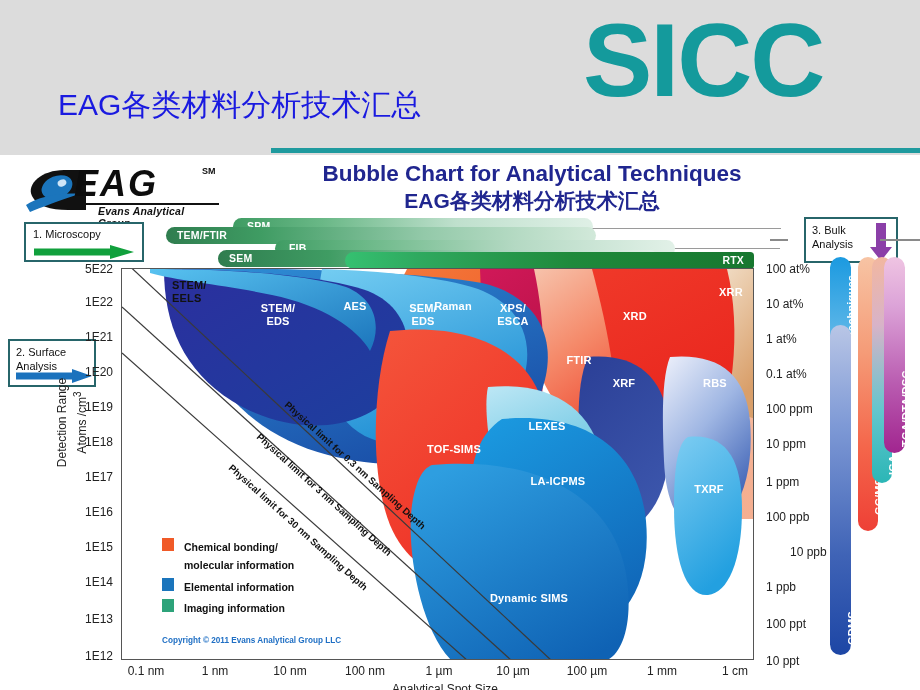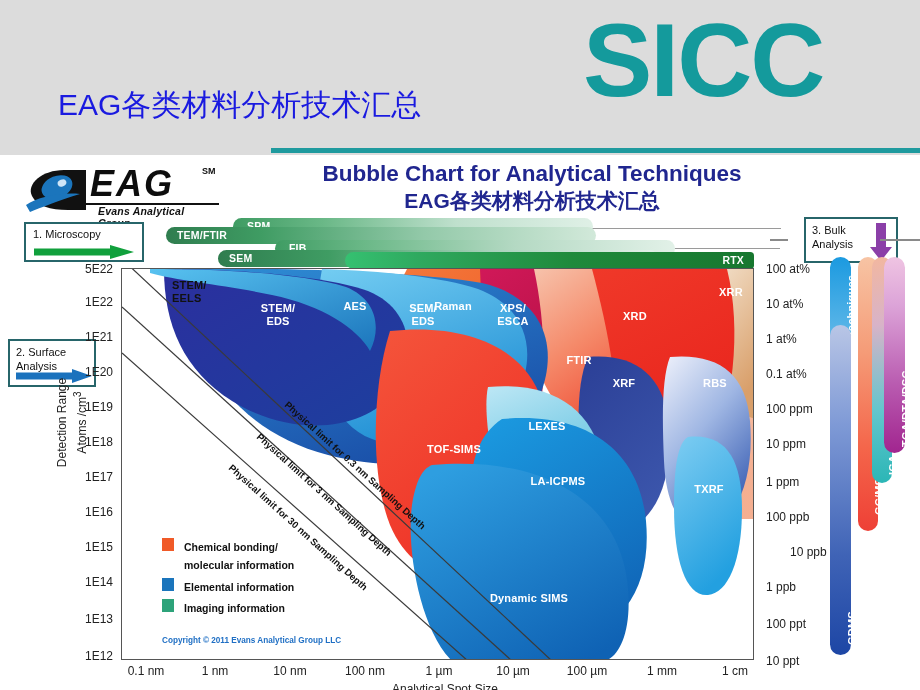--- a/index.html
+++ b/index.html
@@ -16,21 +16,21 @@
             color:#1a1ae0;font-weight:normal;white-space:nowrap;}
   .teal-rule{position:absolute;left:271px;top:148px;width:649px;height:5px;background:#1f9a9e;}
 
   
   .chart-panel{position:absolute;left:0;top:155px;width:920px;height:535px;background:#ffffff;
                overflow:hidden;}
 
   
   .eag-logo{position:absolute;left:24px;top:7px;width:195px;height:55px;}
   .eag-swoosh{position:absolute;left:0;top:4px;width:78px;height:48px;}
-  .eag-text{position:absolute;left:66px;top:4px;font-size:36px;line-height:36px;font-weight:bold;
+  .eag-text{position:absolute;left:50px;top:4px;font-size:36px;line-height:36px;font-weight:bold;
             font-style:italic;color:#0d0d0d;letter-spacing:2px;font-family:"Liberation Sans",sans-serif;}
   .eag-sm{position:absolute;left:178px;top:4px;font-size:9px;color:#0d0d0d;font-weight:bold;}
   .eag-sub{position:absolute;left:74px;top:43px;font-size:10.5px;font-style:italic;font-weight:bold;
            color:#111;letter-spacing:.2px;}
   .eag-rule{position:absolute;left:62px;top:41px;width:133px;height:1.5px;background:#111;}
 
   
   .chart-title{position:absolute;left:232px;top:6px;width:600px;text-align:center;
                font-size:22.5px;line-height:26px;font-weight:bold;color:#20268f;}
   .chart-title-cn{position:absolute;left:232px;top:33px;width:600px;text-align:center;

